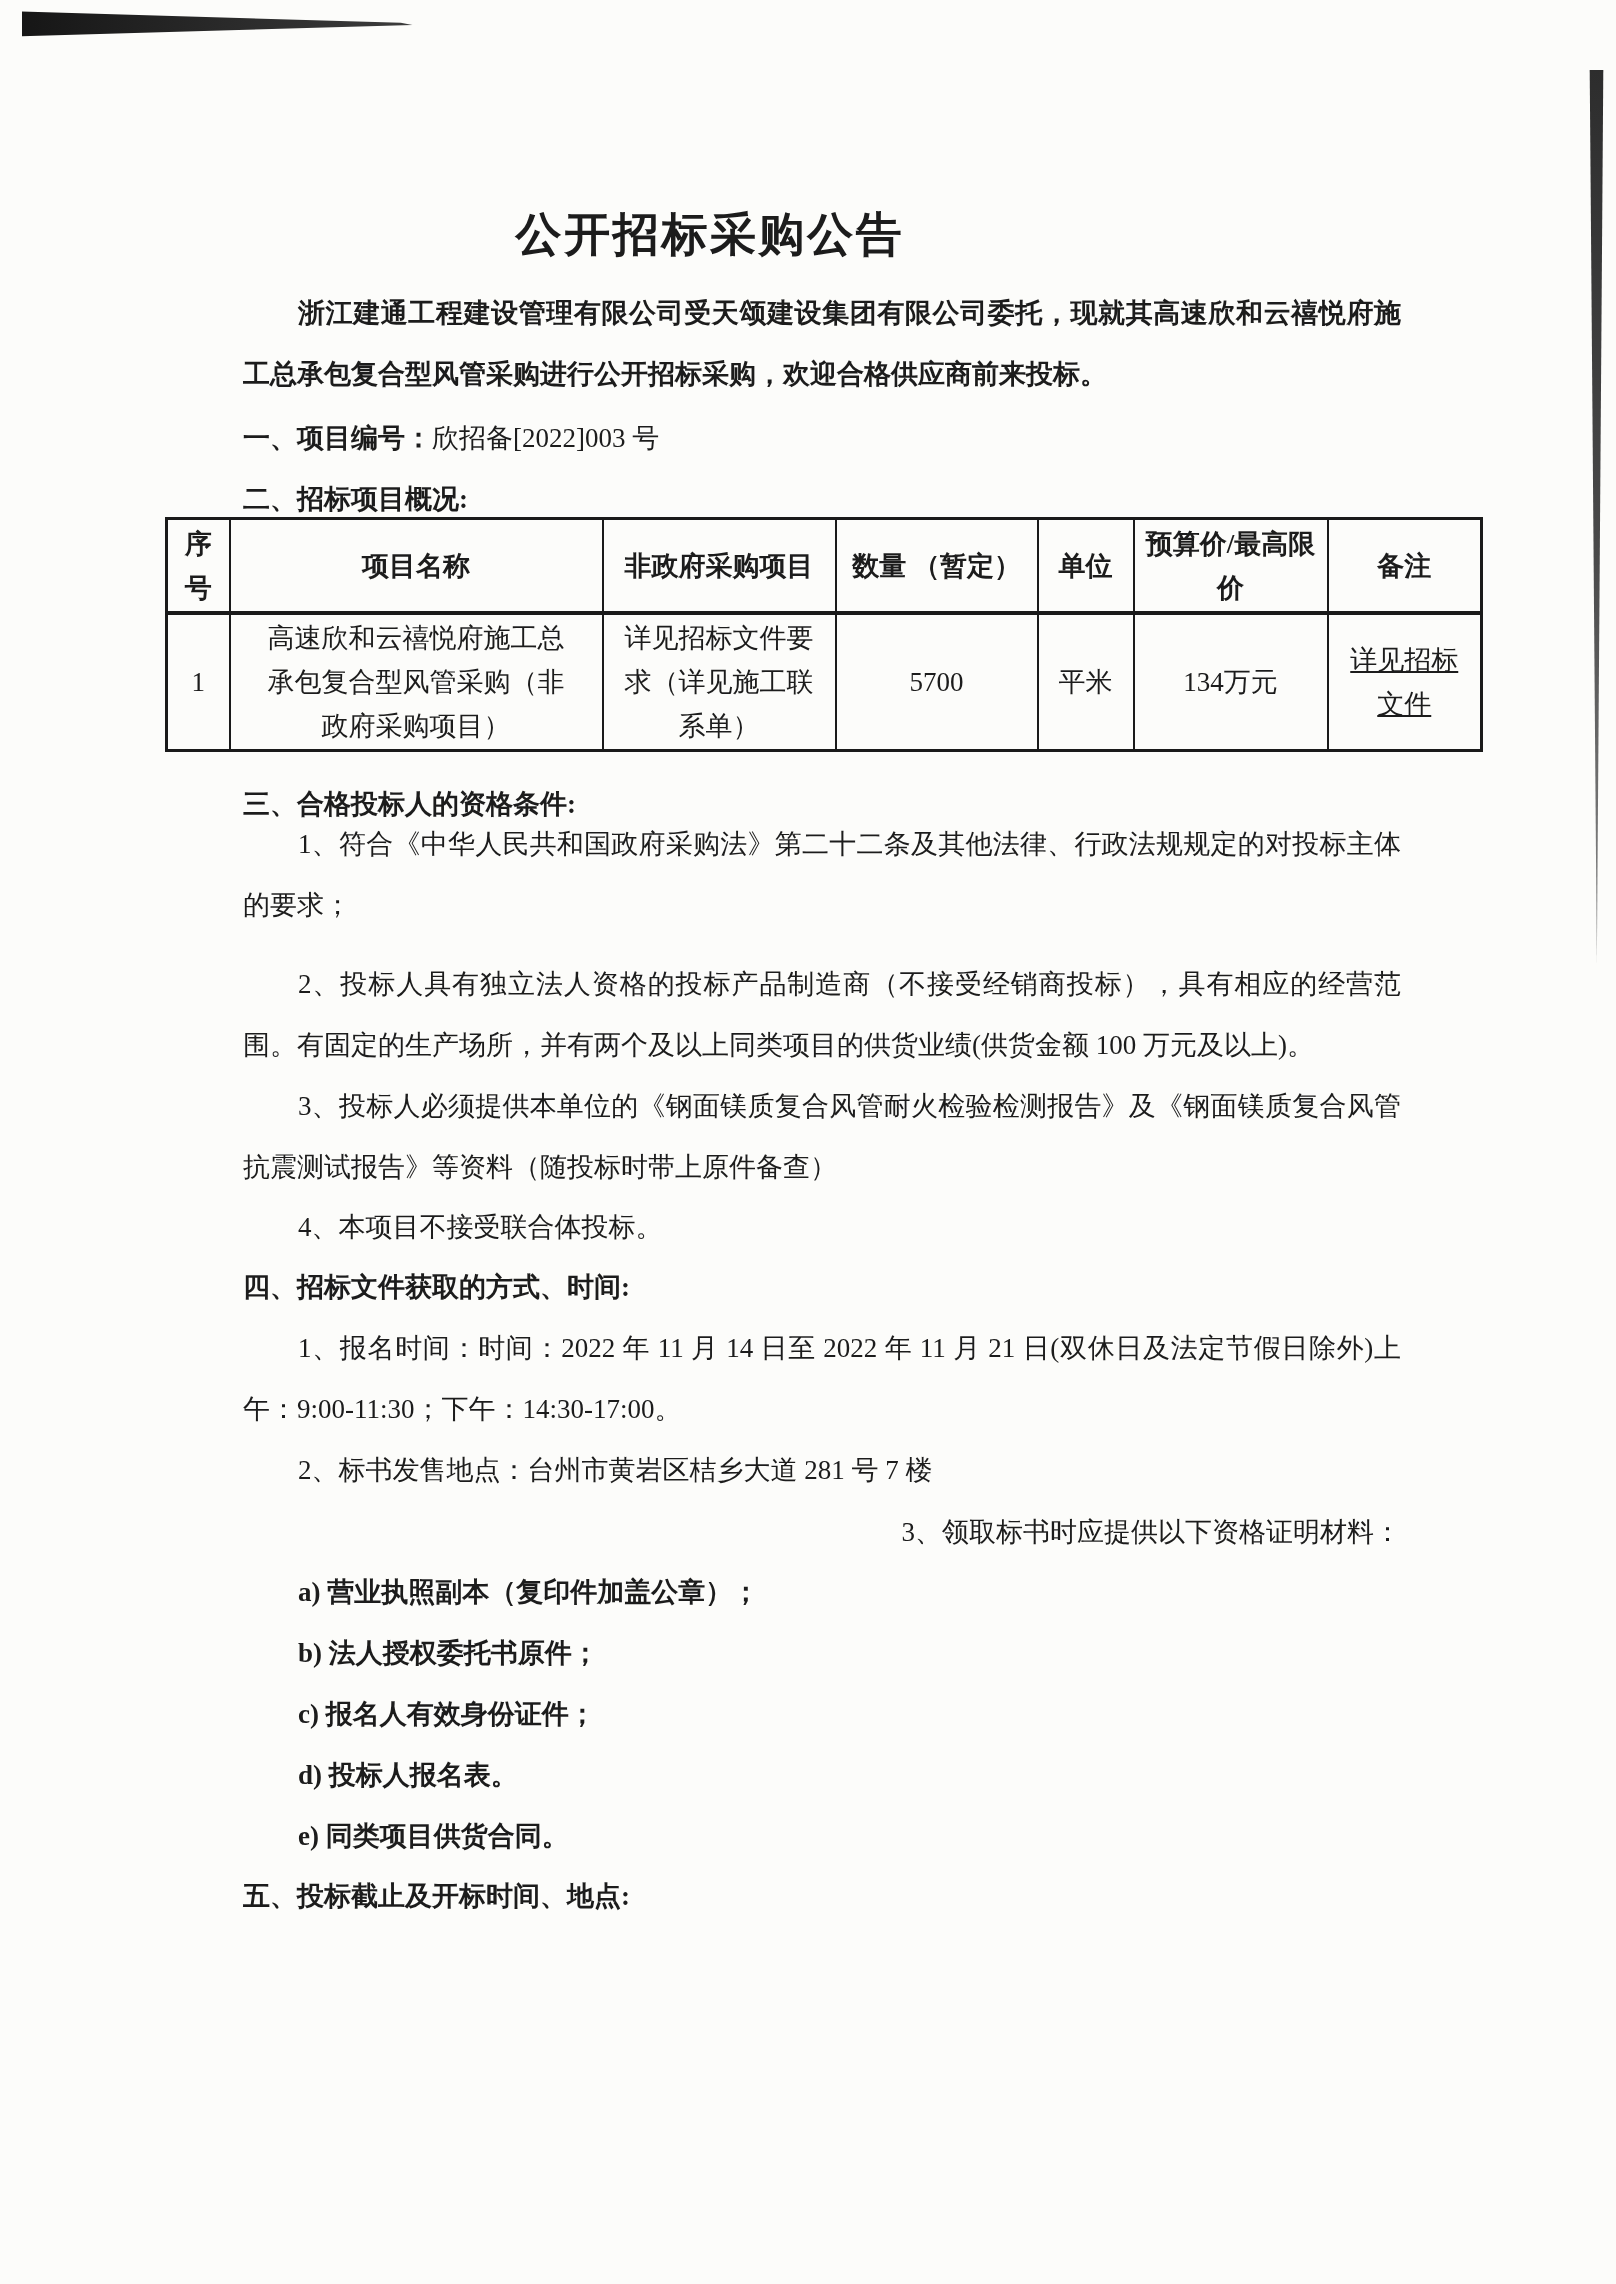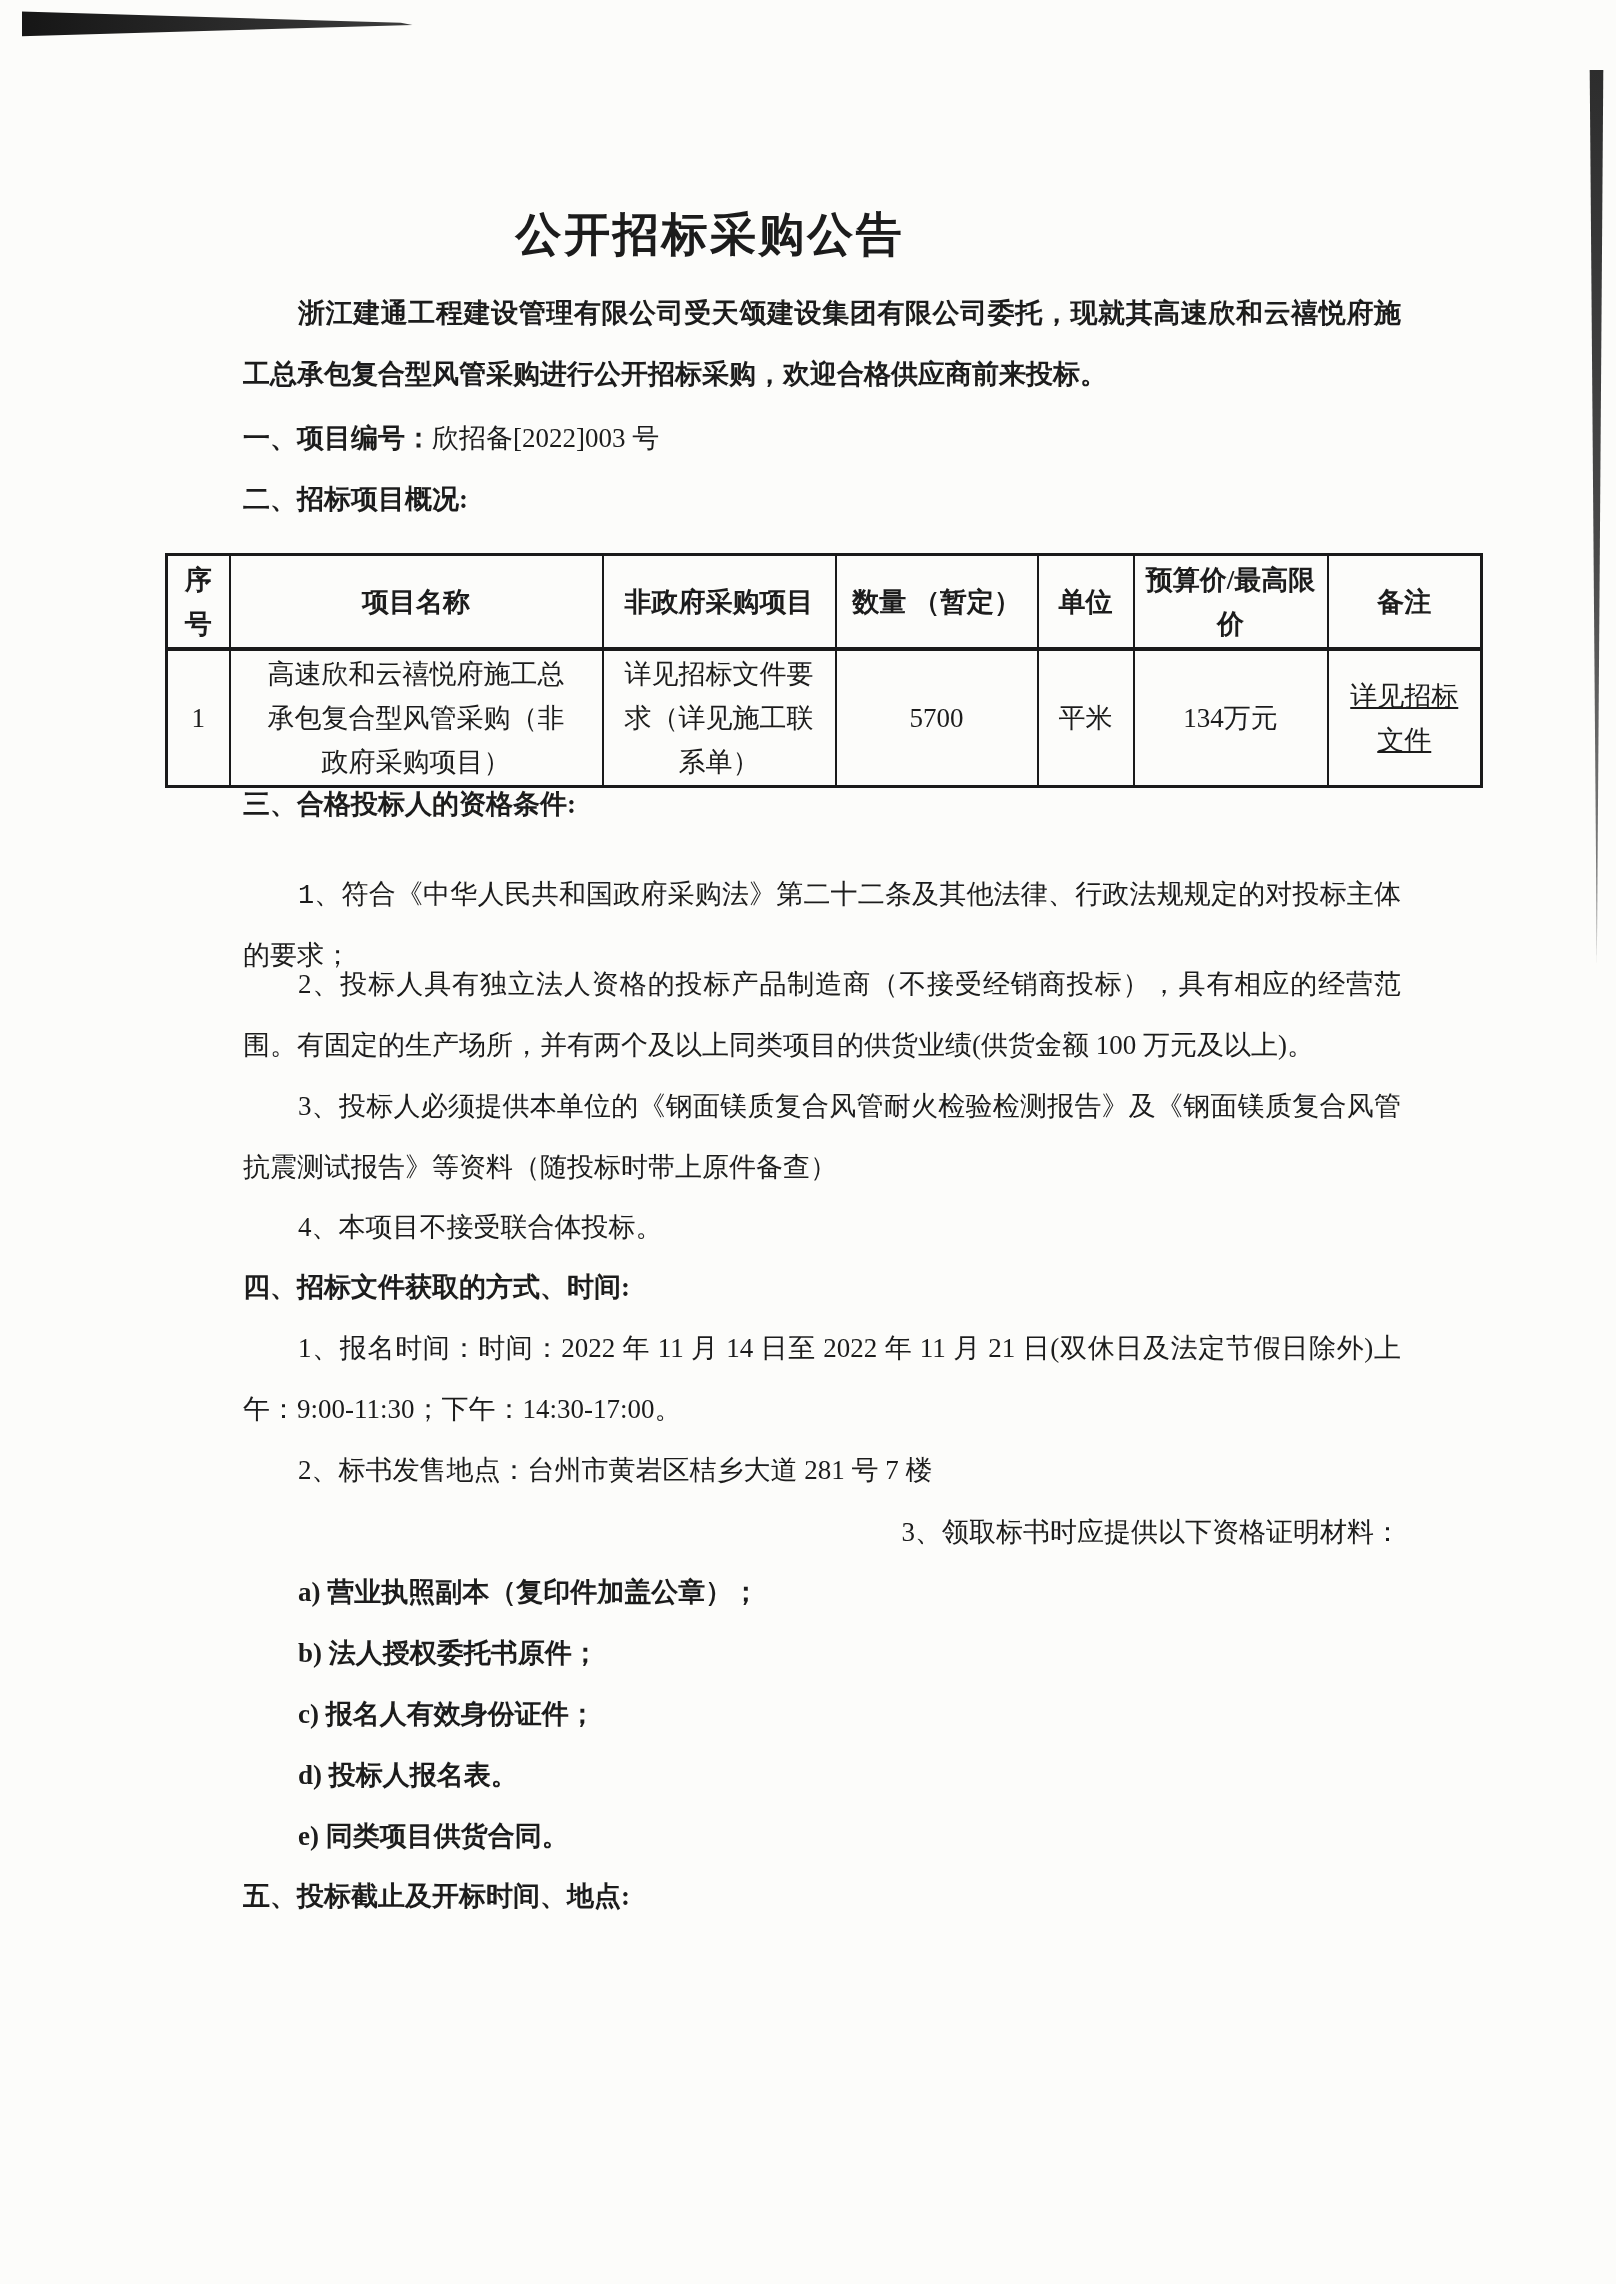--- a/index.html
+++ b/index.html
@@ -20,21 +20,21 @@
   .indent{text-indent:55px;}
   .bold{font-weight:bold;}
   .seg-bold{font-weight:bold;}
   .title{
     position:absolute;top:202px;left:0;width:1420px;
     text-align:center;font-size:46px;font-weight:bold;
     letter-spacing:2.6px;line-height:65px;
   }
   
   .proj-table{
-    position:absolute;left:165px;top:553px;
+    position:absolute;left:165px;top:517px;
     width:1314px;
     border-collapse:collapse;table-layout:fixed;
     font-size:27px;
   }
   .proj-table th,.proj-table td{
     border:2.6px solid #1a1a1a;
     text-align:center;vertical-align:middle;
     line-height:44px;padding:0 6.5px;
     font-weight:normal;
   }
@@ -102,21 +102,21 @@
         <td class="cell-tech">详见招标文件要求（详见施工联系单）</td>
         <td>5700</td>
         <td>平米</td>
         <td>134万元</td>
         <td class="cell-remark">详见招标文件</td>
       </tr>
     </tbody>
   </table>
 
   <div class="line bold" style="top:774px;">三、合格投标人的资格条件:</div>
-  <div class="para indent" style="top:866px;font-family:Liberation Mono, monospace;">1、符合《中华人民共和国政府采购法》第二十二条及其他法律、行政法规规定的对投标主体的要求；</div>
+  <div class="para indent" style="top:814px;">1、符合《中华人民共和国政府采购法》第二十二条及其他法律、行政法规规定的对投标主体的要求；</div>
   <div class="para indent" style="top:954px;">2、投标人具有独立法人资格的投标产品制造商（不接受经销商投标），具有相应的经营范围。有固定的生产场所，并有两个及以上同类项目的供货业绩(供货金额 100 万元及以上)。</div>
   <div class="para indent" style="top:1076px;">3、投标人必须提供本单位的《钢面镁质复合风管耐火检验检测报告》及《钢面镁质复合风管抗震测试报告》等资料（随投标时带上原件备查）</div>
   <div class="line indent" style="top:1197px;">4、本项目不接受联合体投标。</div>
 
   <div class="line bold" style="top:1257px;">四、招标文件获取的方式、时间:</div>
   <div class="para indent" style="top:1318px;">1、报名时间：时间：2022 年 11 月 14  日至 2022 年 11 月 21 日(双休日及法定节假日除外)上午：9:00-11:30；下午：14:30-17:00。</div>
   <div class="line indent" style="top:1440px;">2、标书发售地点：台州市黄岩区桔乡大道 281 号 7 楼</div>
   <div class="line indent" style="top:1502px;text-align:right;">3、领取标书时应提供以下资格证明材料：</div>
 
   <div class="line indent bold" style="top:1562px;">a) 营业执照副本（复印件加盖公章）；</div>

